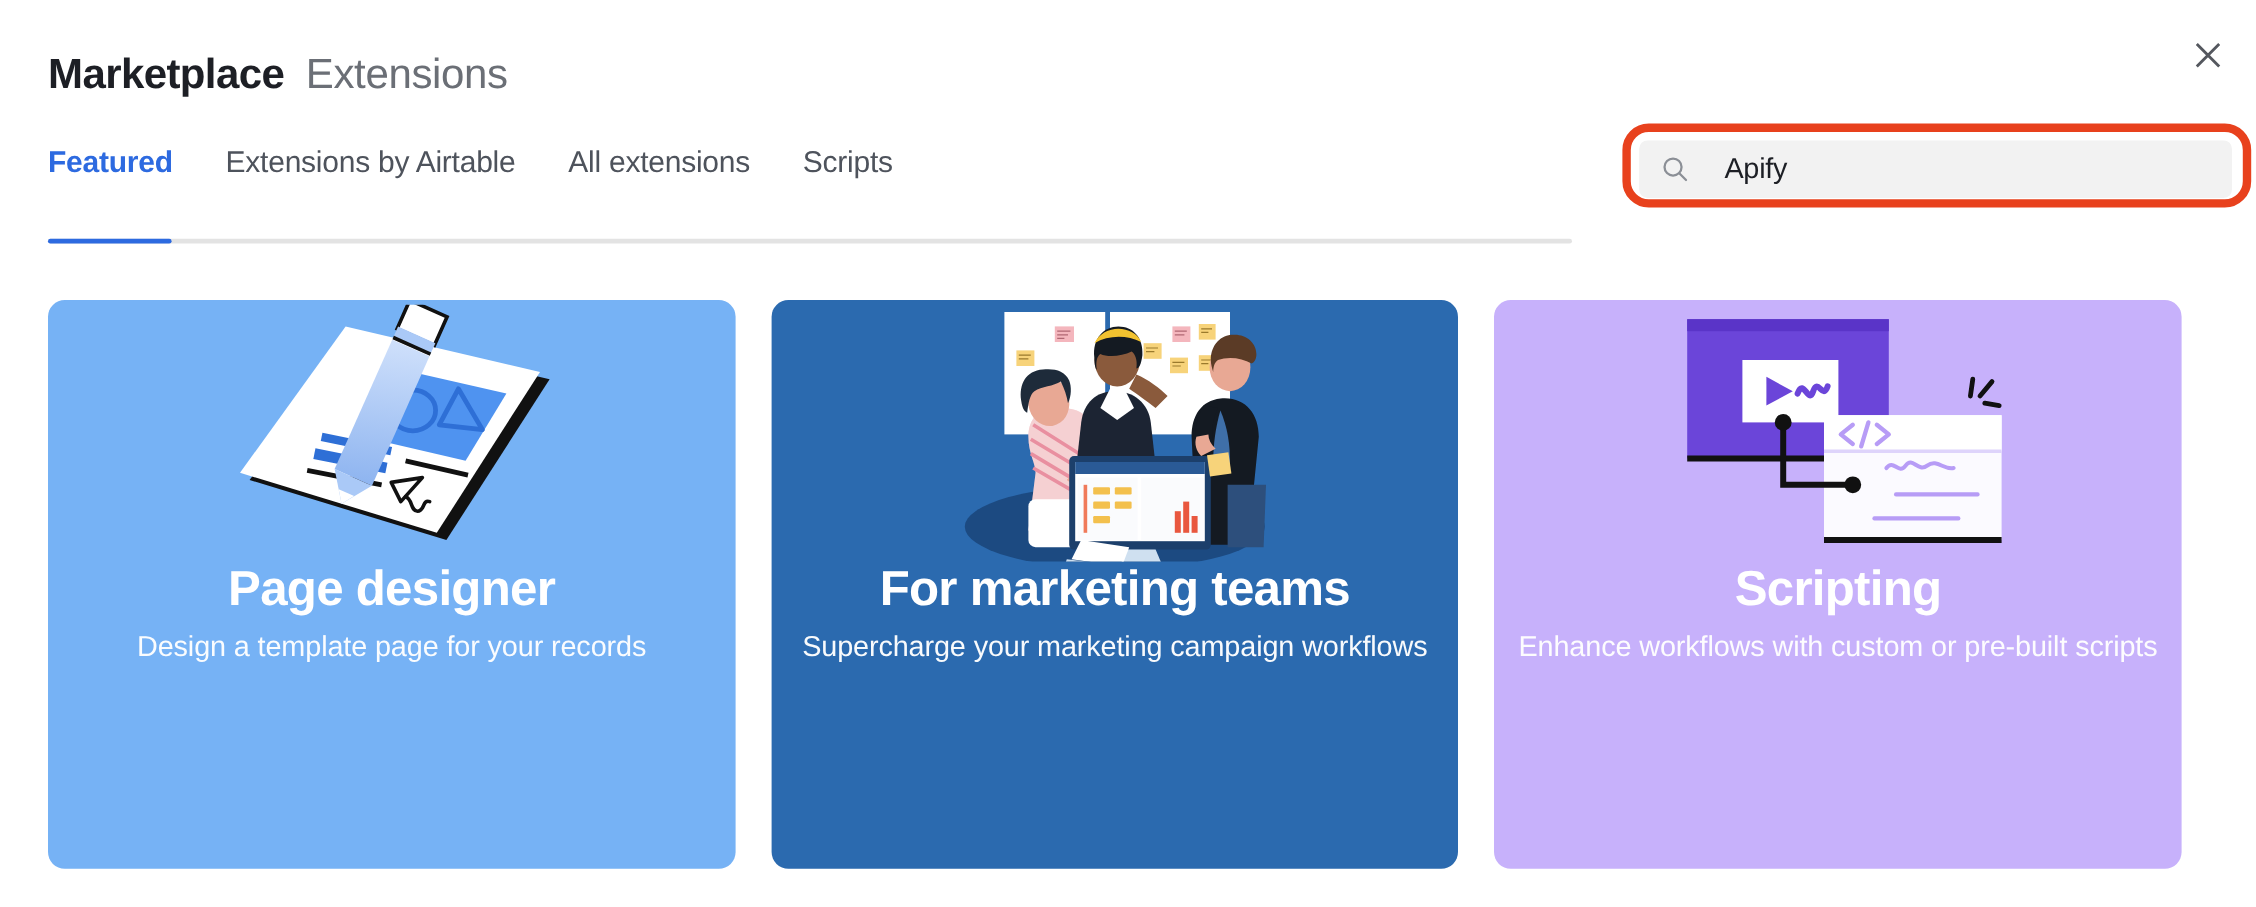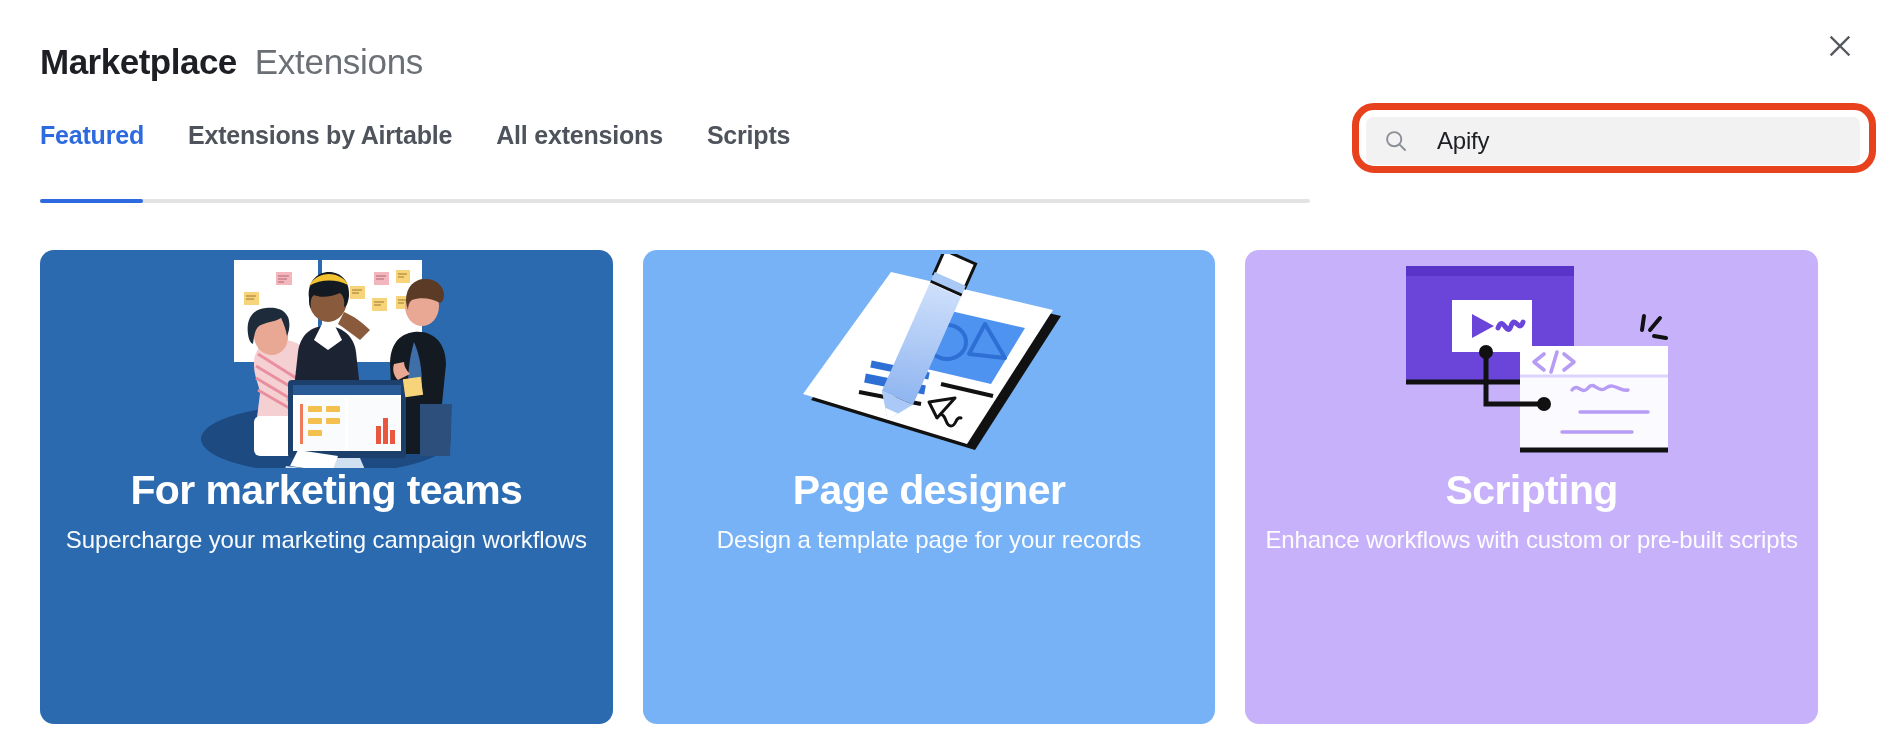--- a/index.html
+++ b/index.html
@@ -40,21 +40,21 @@
   .tabbar {
     position: absolute; left: 40px; top: 106px;
     width: 1270px; height: 96px;
   }
   .tabs {
     position: absolute; left: 0; top: 0;
     display: flex; align-items: center; gap: 44px;
     height: 58px; white-space: nowrap;
   }
   .tab {
-    font-size: 25px; color: #4e535c; font-weight: 700;
+    font-size: 25px; color: #4e535c; font-weight: 400;
     cursor: pointer; line-height: 1; letter-spacing: -0.2px;
     display: flex; align-items: center; gap: 10px;
   }
   .tab.active { color: #2d6ae0; font-weight: 700; }
   .plus-icon { display: inline-flex; align-items: center; }
   .tab-underline-track {
     position: absolute; left: 0; top: 93px;
     width: 1270px; height: 4px; background: #e3e3e3; border-radius: 2px;
   }
   .tab-underline-active {
@@ -152,20 +152,63 @@
       <svg width="24" height="24" viewBox="0 0 24 24" fill="none">
         <circle cx="10.2" cy="10.2" r="7.1" stroke="#8b8f96" stroke-width="1.9"></circle>
         <path d="M15.4 15.4 L21 21" stroke="#8b8f96" stroke-width="1.9" stroke-linecap="round"></path>
       </svg>
     </span>
     <span class="search-value">Apify</span>
   </div>
   <div class="search-highlight"></div>
 
   <div class="cards">
+
+    <div class="card" style="background:#76b2f5">
+      <div class="card-art">
+        <svg width="300" height="214" viewBox="0 0 300 214" fill="none">
+
+          <path d="M24 140 L116 16 L276 56 L190 190 Z" fill="#000000" opacity="0"></path>
+          <path d="M32 146 L120 24 L282 62 L196 196 Z" fill="#111111"></path>
+          <path d="M24 140 L112 18 L274 56 L188 190 Z" fill="#ffffff"></path>
+
+          <path d="M150 52 L246 74 L212 130 L118 108 Z" fill="#4f93f0"></path>
+
+          <ellipse cx="168" cy="88" rx="19" ry="17" stroke="#2e6fd6" stroke-width="4" fill="none"></ellipse>
+          <path d="M206 70 L226 104 L190 100 Z" stroke="#2e6fd6" stroke-width="4" fill="none" stroke-linejoin="round"></path>
+
+          <path d="M92 110 L150 122" stroke="#2e6fd6" stroke-width="7"></path>
+          <path d="M86 124 L146 136" stroke="#2e6fd6" stroke-width="9"></path>
+          <path d="M80 138 L142 150" stroke="#111111" stroke-width="4"></path>
+          <path d="M162 130 L214 142" stroke="#111111" stroke-width="4"></path>
+
+          <path d="M150 148 L176 144 L158 164 Z" fill="#ffffff" stroke="#111111" stroke-width="3" stroke-linejoin="round"></path>
+          <path d="M162 160 c6 2 4 12 10 12 s4-10 10-8" stroke="#111111" stroke-width="3" fill="none" stroke-linecap="round"></path>
+
+          <g transform="rotate(24 150 90)">
+            <rect x="126" y="-2" width="34" height="26" fill="#ffffff" stroke="#111111" stroke-width="3"></rect>
+            <rect x="126" y="22" width="34" height="10" fill="#aac9f7"></rect>
+            <path d="M126 32 h34" stroke="#111111" stroke-width="3"></path>
+            <rect x="126" y="34" width="34" height="118" fill="url(#pg)"></rect>
+            <path d="M126 152 L143 176 L160 152 Z" fill="#aac9f7"></path>
+            <path d="M136 166 L143 176 L150 166 Z" fill="#ffffff"></path>
+          </g>
+          <defs>
+            <linearGradient id="pg" x1="126" y1="34" x2="160" y2="150" gradientUnits="userSpaceOnUse">
+              <stop offset="0" stop-color="#cfe0fb"></stop>
+              <stop offset="1" stop-color="#8fb5f0"></stop>
+            </linearGradient>
+          </defs>
+        </svg>
+      </div>
+      <div class="card-text">
+        <div class="card-title">Page designer</div>
+        <div class="card-sub">Design a template page for your records</div>
+      </div>
+    </div>
 
     <div class="card" style="background:#2b6aaf">
       <div class="card-art">
         <svg width="300" height="214" viewBox="0 0 300 214" fill="none">
 
           <rect x="58" y="6" width="84" height="102" fill="#ffffff"></rect>
           <rect x="146" y="6" width="100" height="102" fill="#ffffff"></rect>
 
           <rect x="100" y="18" width="16" height="13" fill="#f4b6bd"></rect>
           <rect x="68" y="38" width="15" height="13" fill="#f7d37a"></rect>
@@ -240,63 +283,20 @@
           <path d="M122 196l40 6-6 16-42-6z" fill="#ffffff"></path>
           <path d="M110 212l48 6-2 6-48-6z" fill="#cfe0f0"></path>
         </svg>
       </div>
       <div class="card-text">
         <div class="card-title">For marketing teams</div>
         <div class="card-sub">Supercharge your marketing campaign workflows</div>
       </div>
     </div>
 
-    <div class="card" style="background:#76b2f5">
-      <div class="card-art">
-        <svg width="300" height="214" viewBox="0 0 300 214" fill="none">
-
-          <path d="M24 140 L116 16 L276 56 L190 190 Z" fill="#000000" opacity="0"></path>
-          <path d="M32 146 L120 24 L282 62 L196 196 Z" fill="#111111"></path>
-          <path d="M24 140 L112 18 L274 56 L188 190 Z" fill="#ffffff"></path>
-
-          <path d="M150 52 L246 74 L212 130 L118 108 Z" fill="#4f93f0"></path>
-
-          <ellipse cx="168" cy="88" rx="19" ry="17" stroke="#2e6fd6" stroke-width="4" fill="none"></ellipse>
-          <path d="M206 70 L226 104 L190 100 Z" stroke="#2e6fd6" stroke-width="4" fill="none" stroke-linejoin="round"></path>
-
-          <path d="M92 110 L150 122" stroke="#2e6fd6" stroke-width="7"></path>
-          <path d="M86 124 L146 136" stroke="#2e6fd6" stroke-width="9"></path>
-          <path d="M80 138 L142 150" stroke="#111111" stroke-width="4"></path>
-          <path d="M162 130 L214 142" stroke="#111111" stroke-width="4"></path>
-
-          <path d="M150 148 L176 144 L158 164 Z" fill="#ffffff" stroke="#111111" stroke-width="3" stroke-linejoin="round"></path>
-          <path d="M162 160 c6 2 4 12 10 12 s4-10 10-8" stroke="#111111" stroke-width="3" fill="none" stroke-linecap="round"></path>
-
-          <g transform="rotate(24 150 90)">
-            <rect x="126" y="-2" width="34" height="26" fill="#ffffff" stroke="#111111" stroke-width="3"></rect>
-            <rect x="126" y="22" width="34" height="10" fill="#aac9f7"></rect>
-            <path d="M126 32 h34" stroke="#111111" stroke-width="3"></path>
-            <rect x="126" y="34" width="34" height="118" fill="url(#pg)"></rect>
-            <path d="M126 152 L143 176 L160 152 Z" fill="#aac9f7"></path>
-            <path d="M136 166 L143 176 L150 166 Z" fill="#ffffff"></path>
-          </g>
-          <defs>
-            <linearGradient id="pg" x1="126" y1="34" x2="160" y2="150" gradientUnits="userSpaceOnUse">
-              <stop offset="0" stop-color="#cfe0fb"></stop>
-              <stop offset="1" stop-color="#8fb5f0"></stop>
-            </linearGradient>
-          </defs>
-        </svg>
-      </div>
-      <div class="card-text">
-        <div class="card-title">Page designer</div>
-        <div class="card-sub">Design a template page for your records</div>
-      </div>
-    </div>
-
     <div class="card" style="background:#c7b1fb">
       <div class="card-art">
         <svg width="300" height="214" viewBox="0 0 300 214" fill="none">
 
           <rect x="24" y="12" width="168" height="116" fill="#6b45d9"></rect>
           <rect x="24" y="12" width="168" height="10" fill="#5a34c8"></rect>
           <path d="M24 128 h168" stroke="#111111" stroke-width="5"></path>
 
           <rect x="70" y="46" width="80" height="52" fill="#ffffff"></rect>
           <path d="M90 60 L112 72 L90 84 Z" fill="#6b45d9"></path>

